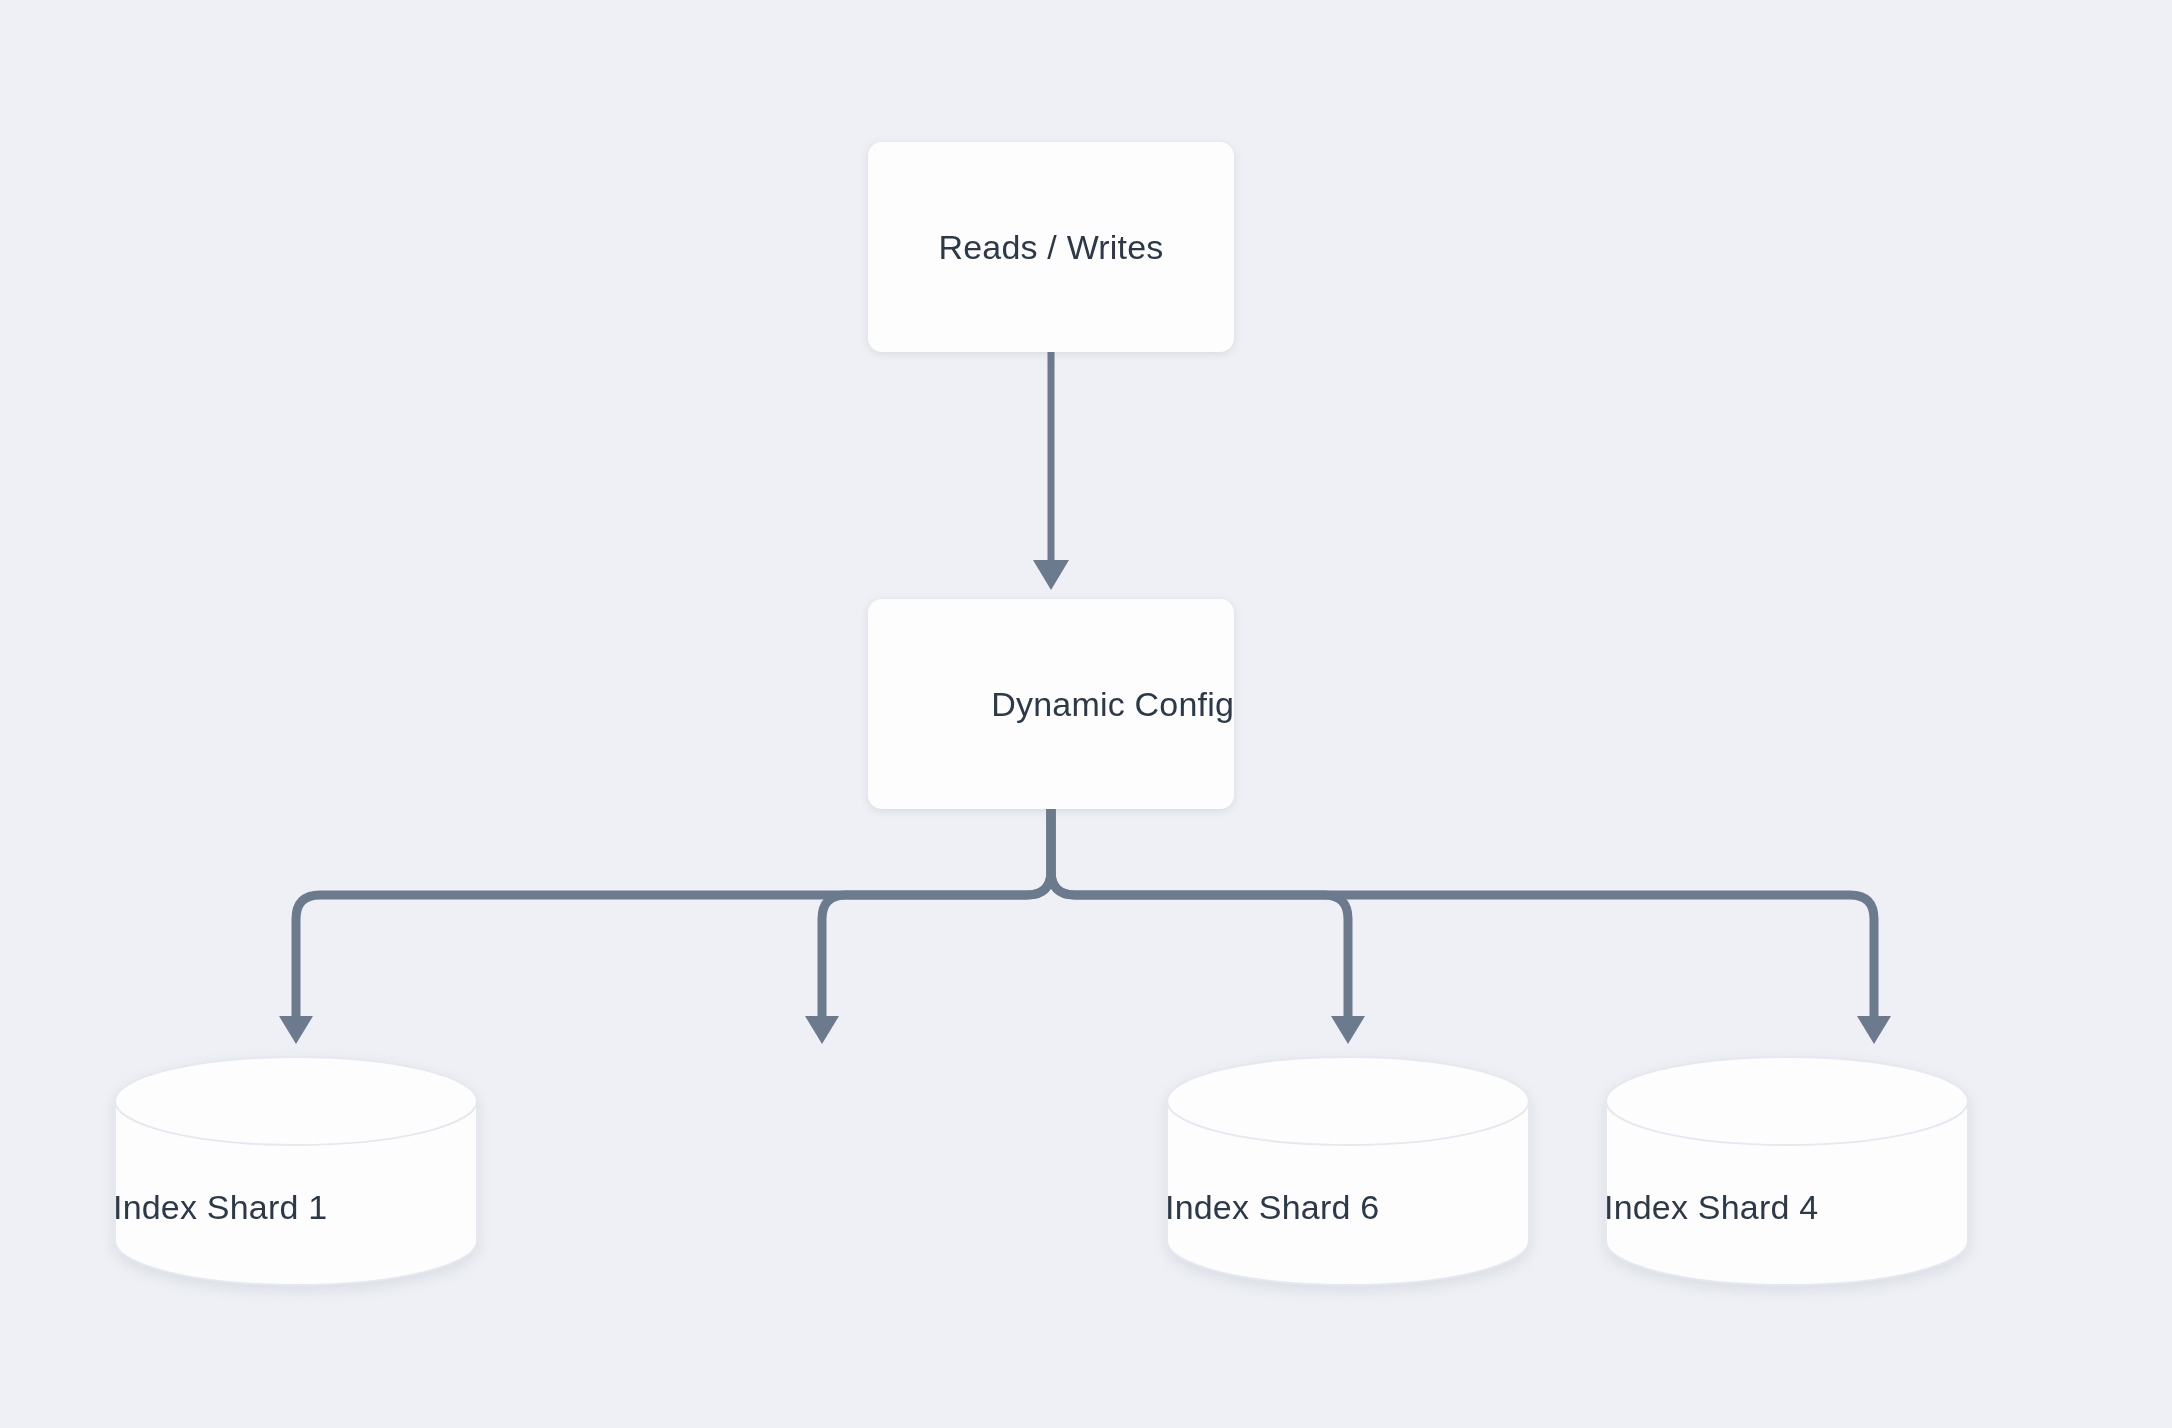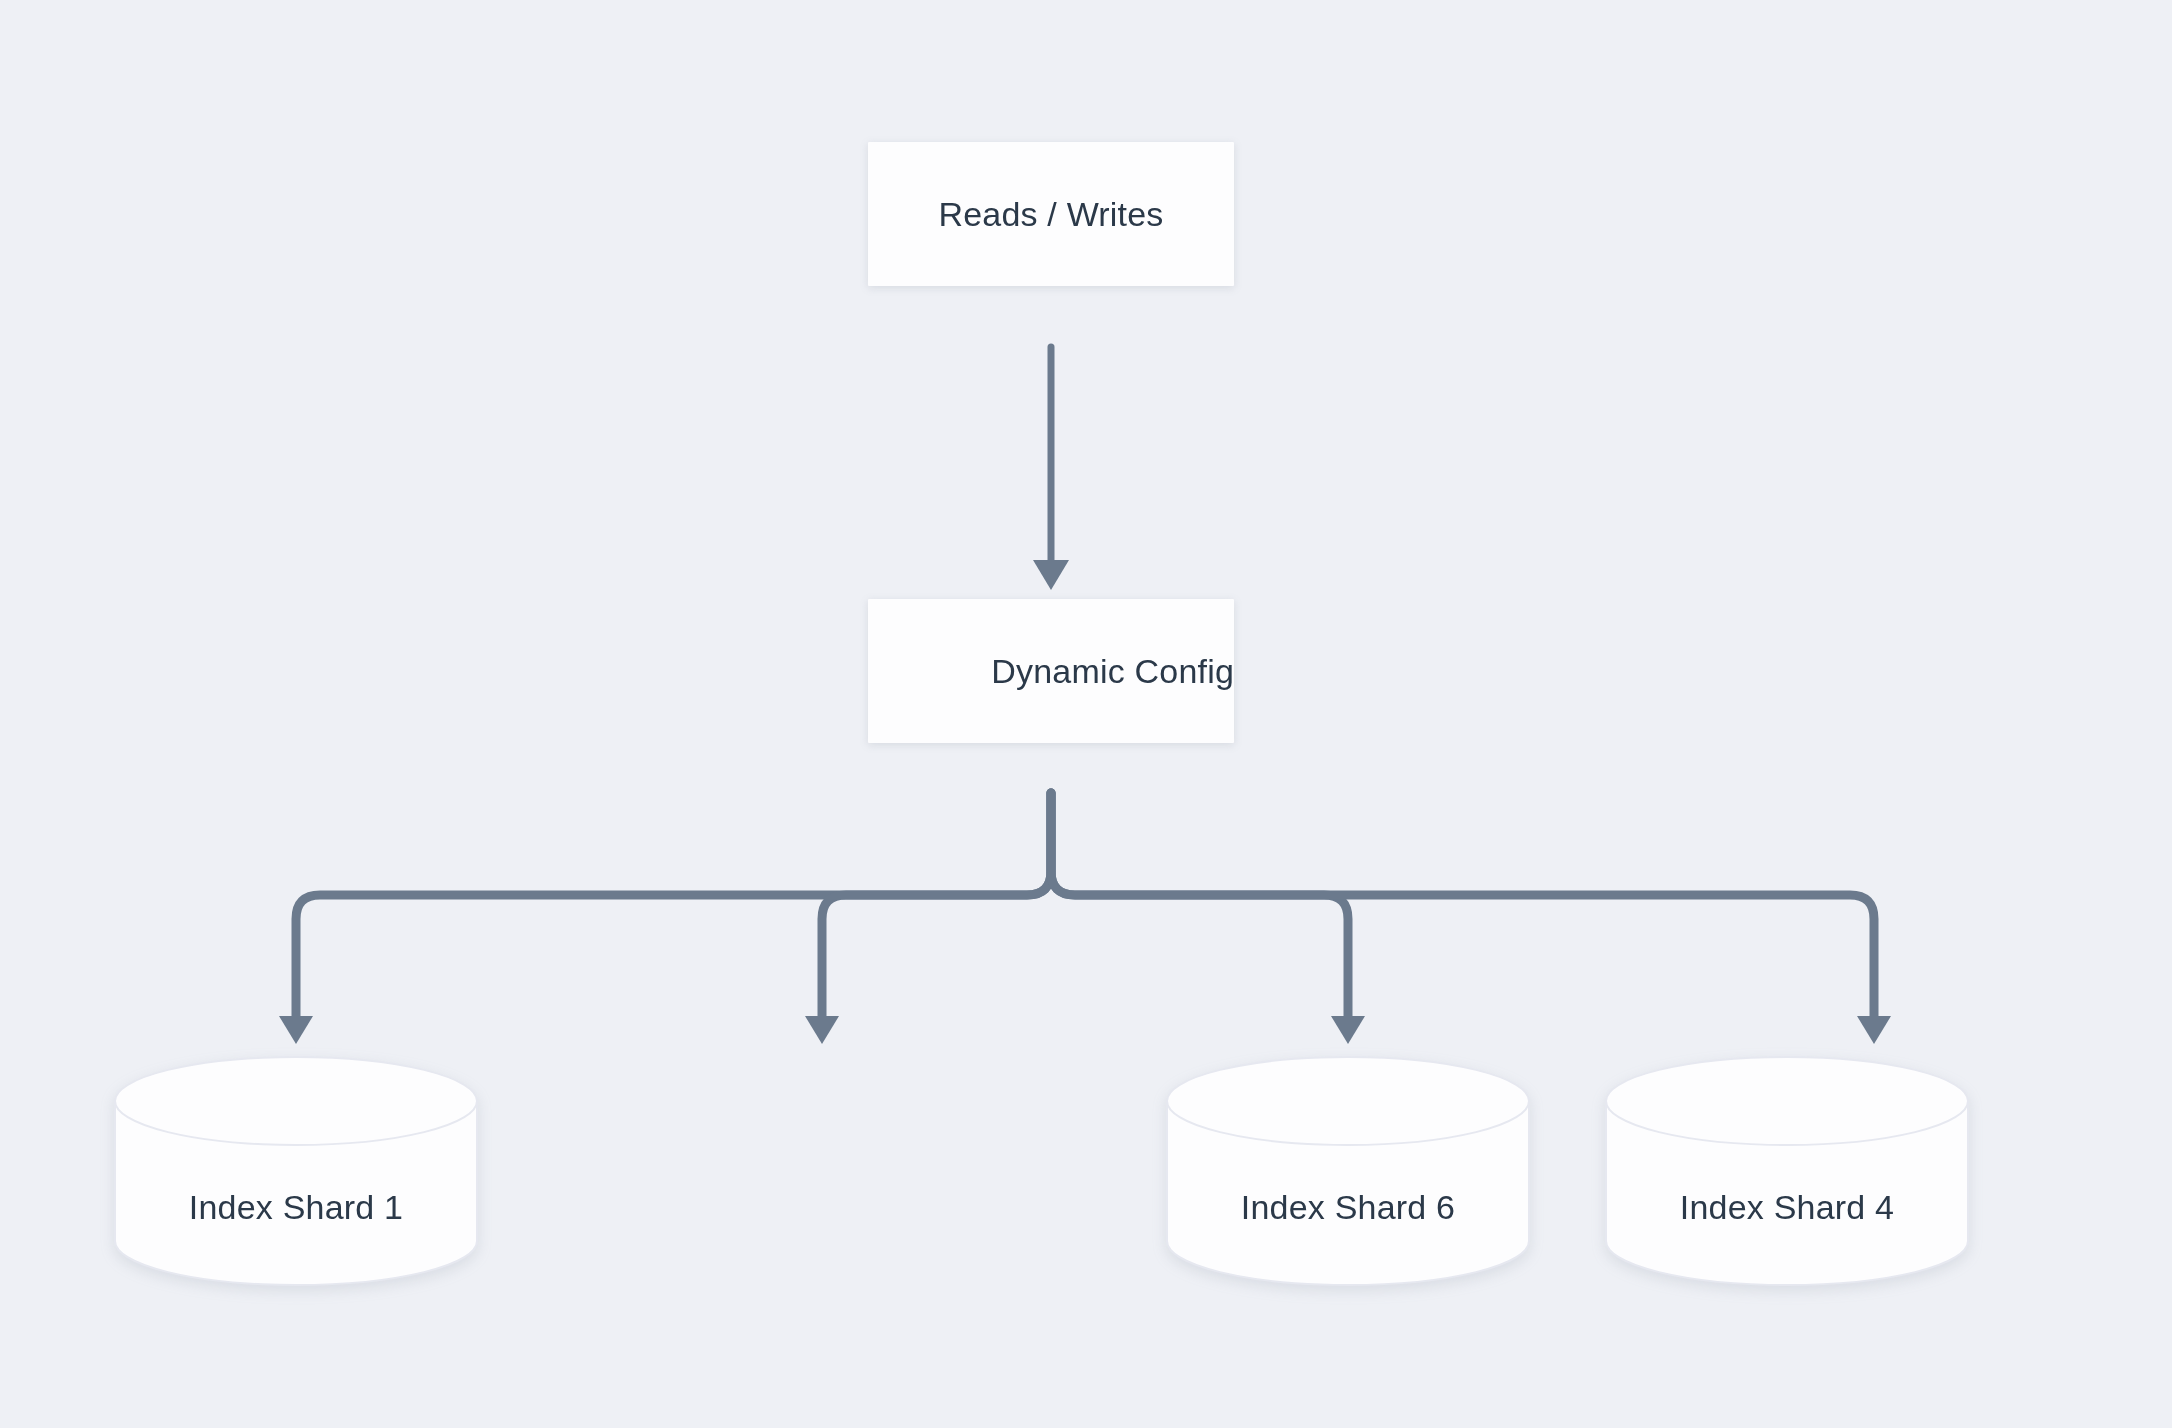--- a/index.html
+++ b/index.html
@@ -17,23 +17,23 @@
   }
   .connectors {
     position: absolute;
     left: 0;
     top: 0;
     pointer-events: none;
   }
   .node-box {
     position: absolute;
     width: 366px;
-    height: 144px;
+    height: 210px;
     background: #fdfdfe;
-    border-radius: 1px;
+    border-radius: 14px;
     box-shadow: 0 2px 8px rgba(110, 122, 141, 0.18);
     display: flex;
     align-items: center;
     justify-content: center;
     font-size: 34px;
     color: #2b3949;
     letter-spacing: 0.2px;
   }
   #node-reads-writes { left: 868px; top: 142px; }
   #node-dynamic-config { left: 868px; top: 599px; justify-content: flex-end; }
@@ -50,21 +50,20 @@
   .cyl-body, .cyl-top {
     fill: #fdfdfe;
     stroke: #e6e8f0;
     stroke-width: 2;
   }
   .cyl-label {
     position: absolute;
     left: 0;
     right: 0;
     top: 133px;
-    text-align: center;
     font-size: 34px;
     color: #2b3949;
     letter-spacing: 0.2px;
   }
   #cyl-1 { left: 113px; }
   #cyl-2 { left: 639px; }
   #cyl-3 { left: 1165px; }
   #cyl-4 { left: 1604px; }
 </style>
 </head>

